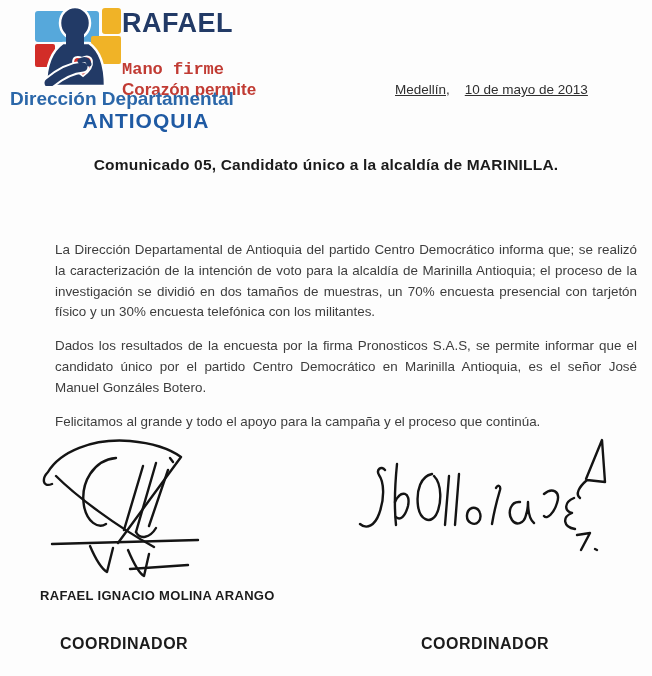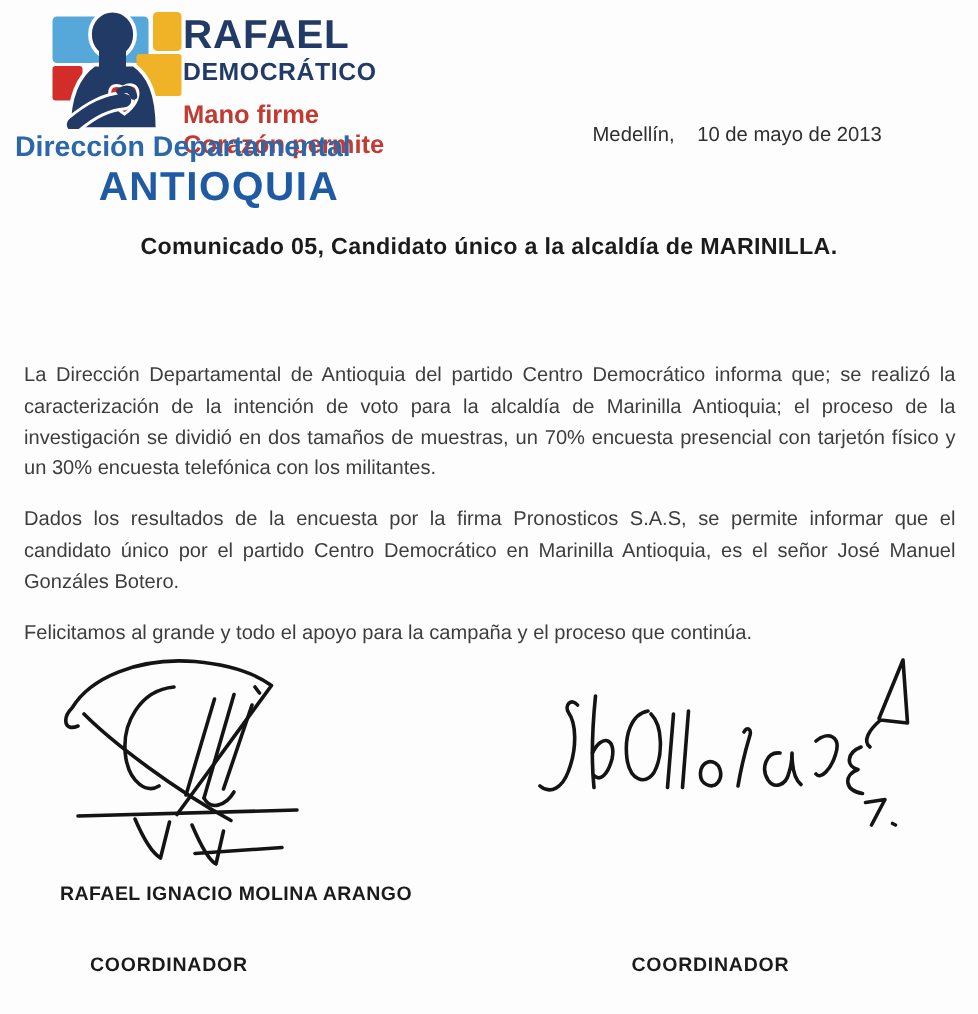--- a/index.html
+++ b/index.html
@@ -34,57 +34,57 @@
   }
   .wm-centro{
     font-size:27px;font-weight:bold;color:var(--navy);letter-spacing:.5px;
   }
   .wm-democratico{
     font-size:16.5px;font-weight:bold;color:var(--navy);letter-spacing:.4px;margin-top:3px;
   }
   .wm-slogan{
     font-size:17px;font-weight:bold;color:var(--slogan-red);margin-top:3px;
   }
-  .wm-slogan.first{margin-top:11px;}
+  .wm-slogan.first{margin-top:24px;font-family:Liberation Mono, monospace;}
   .dept-line{
     position:absolute;left:10px;top:88px;width:272px;text-align:left;
     font-size:19px;font-weight:bold;color:var(--dept-blue);
   }
   .region-line{
     position:absolute;left:10px;top:109px;width:272px;text-align:center;
-    font-size:27px;font-weight:bold;color:var(--region-blue);letter-spacing:1px;
+    font-size:21px;font-weight:bold;color:var(--region-blue);letter-spacing:1px;
   }
   .date-line{
     position:absolute;left:395px;top:82px;display:flex;gap:15px;
-    font-size:13.5px;color:#2f2f2f;
+    font-size:13.5px;color:#2f2f2f;text-decoration:underline;
   }
   
   .title{
     position:absolute;left:0;top:156px;width:652px;text-align:center;
     font-size:15.5px;font-weight:bold;color:var(--ink);letter-spacing:.2px;
   }
   .body-copy{
     position:absolute;left:16px;top:240px;width:621px;
     font-size:13.4px;line-height:20.8px;color:var(--body-text);
     text-align:justify;
   }
-  .body-copy p{margin-bottom:13px;}
+  .body-copy p{margin-bottom:13px;margin-left:39px;}
   
   .sig{position:absolute;}
   .sig svg{display:block;}
   .sig-1{left:30px;top:430px;width:210px;height:148px;}
   .sig-2{left:352px;top:432px;width:260px;height:130px;}
   .signer-name{
     position:absolute;top:588px;font-size:13px;font-weight:bold;color:var(--ink);
     letter-spacing:.3px;white-space:nowrap;
   }
   .signer-name.left{left:16px;padding-left:24px;}
   .signer-name.right{left:377px;}
   .signer-role{
-    position:absolute;top:635px;font-size:13px;font-weight:bold;color:var(--ink);
+    position:absolute;top:635px;font-size:16px;font-weight:bold;color:var(--ink);
     letter-spacing:.5px;white-space:nowrap;
   }
   .signer-role.left{left:60px;}
   .signer-role.right{left:421px;}
 </style>
 </head>
 <body>
 
 <div class="page">
 
@@ -108,21 +108,20 @@
         <g>
           <path d="M16,77 C28,67 38,62 50,61" fill="none" stroke="#fff" stroke-width="13" stroke-linecap="round"></path>
           <path d="M16,77 C28,67 38,62 50,61" fill="none" stroke="#223A66" stroke-width="9" stroke-linecap="round"></path>
           <path d="M47,55 q7,-4 9,3" fill="none" stroke="#223A66" stroke-width="5" stroke-linecap="round"></path>
         </g>
       </svg>
     </div>
 
     <div class="wordmark">
       <div class="wm-centro">RAFAEL</div>
-      <div class="wm-democratico">DEMOCRÁTICO</div>
       <div class="wm-slogan first">Mano firme</div>
       <div class="wm-slogan">Corazón permite</div>
     </div>
 
     <div class="dept-line">Dirección Departamental</div>
     <div class="region-line">ANTIOQUIA</div>
 
     <div class="date-line">
       <span>Medellín,</span>
       <span>10 de mayo de 2013</span>

